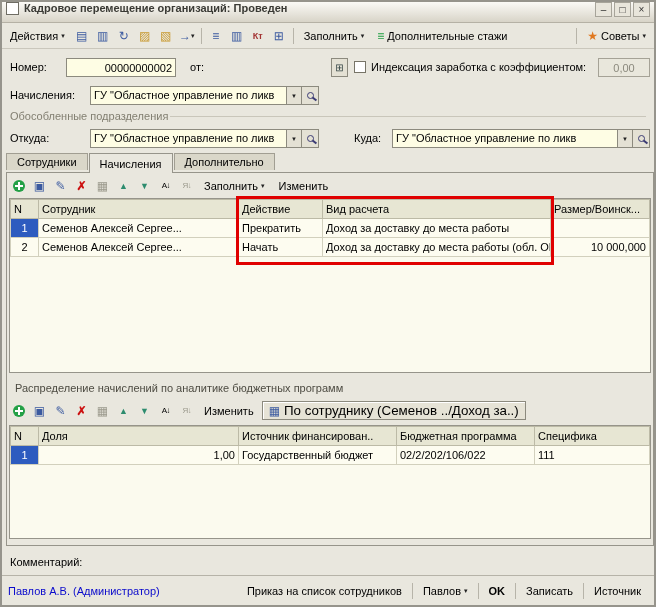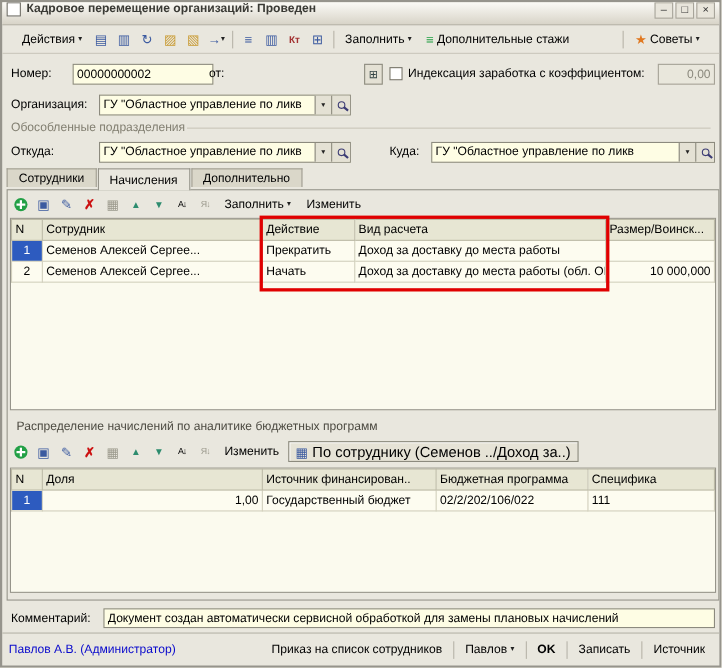--- a/index.html
+++ b/index.html
@@ -6,31 +6,31 @@
   html,body{width:656px;height:607px}
   body{font:11px "Liberation Sans",sans-serif;color:#000;background:#e9e7de}
   .window{position:relative;width:656px;height:607px;border:2px solid #96948c;background:#e9e7de;overflow:hidden}
   .abs{position:absolute}
   
   .titlebar{position:absolute;top:0;left:0;right:0;height:21px;display:flex;padding:0 4px;background:linear-gradient(#fbfaf6,#d8d4c8);border-bottom:1px solid #b5b1a5}
   .ticon{width:13px;height:13px;background:#fff;border:1px solid #6f6d64;margin-right:5px;flex:0 0 auto}
   .title{font-weight:bold;color:#3a3a35;flex:1;white-space:nowrap;overflow:hidden}
   .wbtn{width:17px;height:15px;margin-left:2px;border:1px solid #a7a49a;background:#e8e5db;display:flex;align-items:center;justify-content:center;font-size:10px;color:#333}
   
-  .toolbar{position:absolute;top:21px;left:0;right:0;height:26px;display:flex;align-items:center;gap:1px;padding:0 12px;border-bottom:1px solid #cac7bc}
+  .toolbar{position:absolute;top:21px;left:0;right:0;height:26px;display:flex;align-items:center;gap:1px;padding:0 2px;border-bottom:1px solid #cac7bc}
   .tbtn{display:flex;align-items:center;gap:3px;padding:2px 5px;border:1px solid transparent;background:none;font:inherit;white-space:nowrap}
   .dd{font-size:7px;line-height:1;color:#222}
   .ibtn{width:20px;height:19px;display:flex;align-items:center;justify-content:center;border:1px solid transparent}
   .gly{font-size:12px;line-height:1}
   .vsep{width:1px;height:16px;background:#b7b4a9;margin:0 3px}
   .spacer{flex:1}
   
   .lbl{white-space:nowrap}
   .fld{position:absolute;height:19px;border:1px solid #8c8a7e;background:#fefde4;font:inherit;padding:0 3px}
-  .fld.num{text-align:right}
+  .fld.num{text-align:center}
   .fld.dis{background:#e9e7dc;color:#8b897d;border-color:#a5a296}
   .cbox{position:absolute;width:12px;height:12px;border:1px solid #777467;background:#fff}
   .combo{position:absolute;height:19px;border:1px solid #8c8a7e;background:#fefde4;display:flex}
   .cval{flex:1;padding:2px 3px;white-space:nowrap;overflow:hidden}
   .cabtn{width:15px;background:#e4e1d4;border-left:1px solid #8c8a7e;display:flex;align-items:center;justify-content:center;font-size:6px;color:#222}
   .magw{width:17px;background:#e4e1d4;border-left:1px solid #8c8a7e;display:flex;align-items:center;justify-content:center}
   .magic{width:7px;height:7px;border:1px solid #3c3c74;border-radius:50%;position:relative;display:inline-block}
   .magic::after{content:"";position:absolute;width:5px;height:2px;background:#3c3c74;right:-4px;bottom:-2px;transform:rotate(40deg)}
   .sqbtn{position:absolute;width:17px;height:19px;border:1px solid #8c8a7e;background:#e4e1d4;display:flex;align-items:center;justify-content:center;font-size:10px;color:#344}
   .grp{position:absolute;color:#827f71;white-space:nowrap}
@@ -127,30 +127,30 @@
     <span class="spacer"></span>
     <span class="vsep"></span>
     <button class="tbtn">
       <span class="gly c-orange">★</span>
       <span>Советы</span>
       <span class="dd">▾</span>
     </button>
   </div>
 
   <div class="abs lbl" style="left:8px;top:59px">Номер:</div>
-  <input class="fld" style="left: 64px; top: 56px; width: 128px;" readonly="" value="00000000002">
+  <input class="fld" style="left: 64px; top: 56px; width: 110px; text-align: right;" readonly="" value="00000000002">
   <div class="abs lbl" style="left:188px;top:59px">от:</div>
   <span class="sqbtn" style="left:329px;top:56px">
       <span>⊞</span>
     </span>
   <span class="cbox" style="left:352px;top:59px"></span>
   <div class="abs lbl" style="left:369px;top:59px">Индексация заработка с коэффициентом:</div>
   <input class="fld dis num" style="left: 596px; top: 56px; width: 52px;" readonly="" value="0,00">
 
-  <div class="abs lbl" style="left:8px;top:87px">Организация:</div>
+  <div class="abs lbl" style="left:8px;top:87px">Начисления:</div>
   <div class="combo" style="left:88px;top:84px;width:229px">
     <div class="cval">ГУ "Областное управление по ликв</div>
     <div class="cabtn">
         <span>▼</span>
       </div>
     <div class="magw">
         <span class="magic"></span>
       </div>
   </div>
 
@@ -325,21 +325,20 @@
             <td>Государственный бюджет</td>
             <td>02/2/202/106/022</td>
             <td>111</td>
           </tr>
         </tbody>
       </table>
     </div>
   </div>
 
   <div class="abs lbl" style="left:8px;top:554px">Комментарий:</div>
-  <input class="fld" style="left: 92px; top: 551px; width: 556px; height: 18px;" readonly="" value="Документ создан автоматически сервисной обработкой для замены плановых начислений">
 
   <div class="statusbar">
     <span class="user">Павлов А.В. (Администратор)</span>
     <span class="spacer"></span>
     <button class="tbtn sbtn">
       <span>Приказ на список сотрудников</span>
     </button>
     <span class="vsep"></span>
     <button class="tbtn sbtn">
       <span>Павлов</span>

